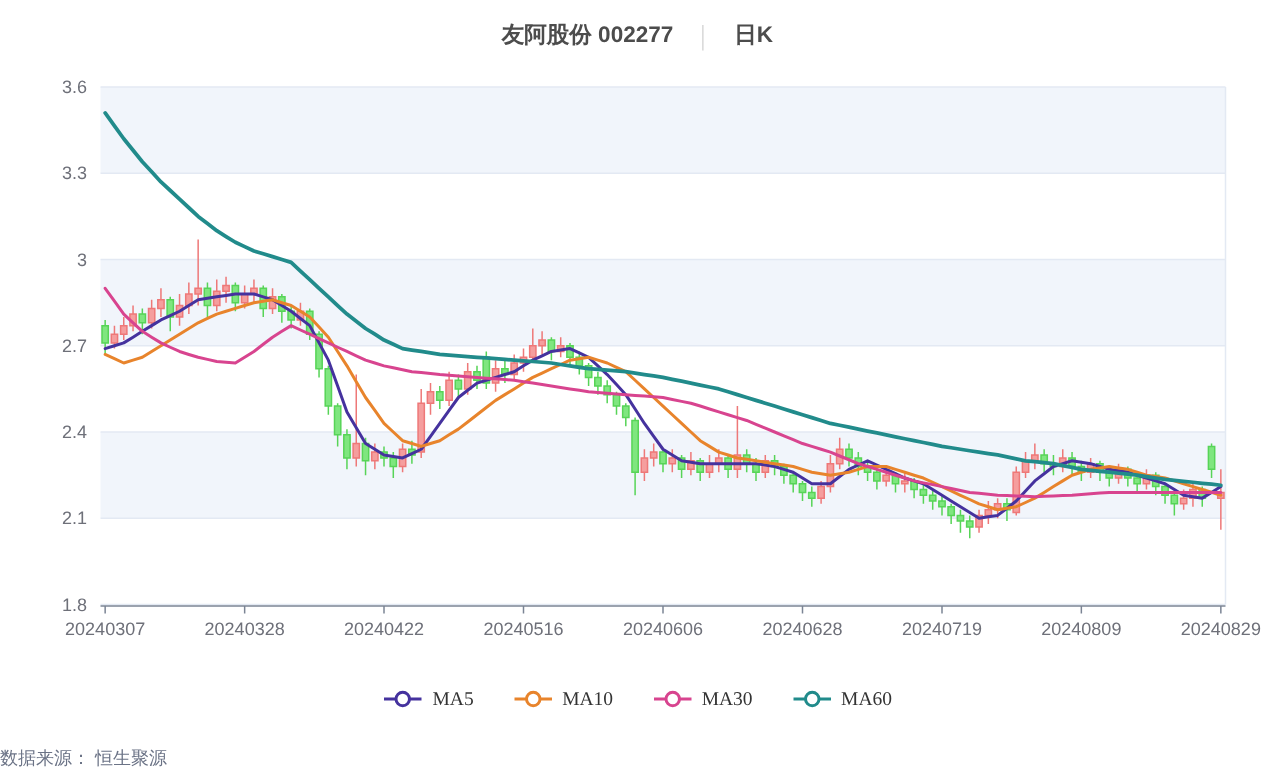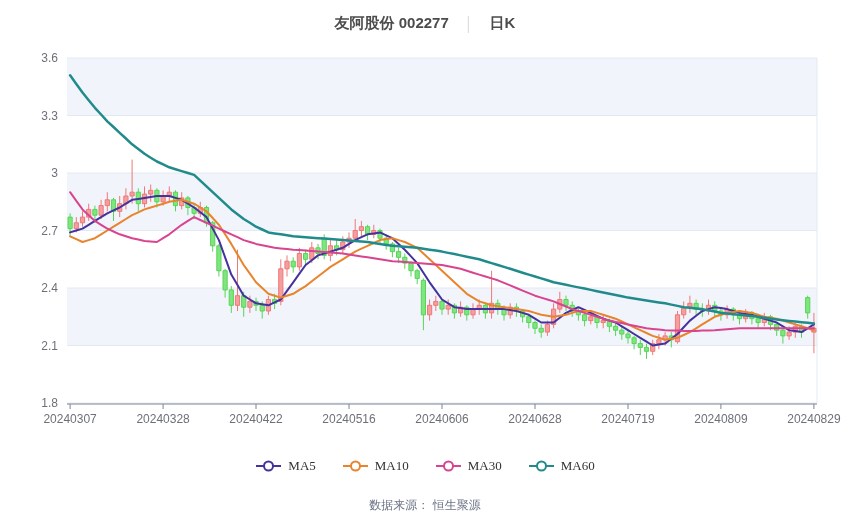--- a/index.html
+++ b/index.html
@@ -6,21 +6,21 @@
   .page{position:relative;width:850px;height:517px;background:#ffffff;overflow:hidden;
         font-family:"Liberation Sans","DejaVu Sans",sans-serif;}
   .title-row{position:absolute;top:14px;left:0;width:100%;display:flex;
              justify-content:center;align-items:center;font-size:15px;font-weight:bold;color:#4c4c4c;}
   .title-sep{color:#d8d8d8;font-weight:normal;margin:0 16px;font-size:14px;}
   #chart{position:absolute;left:0;top:0;}
   .legend-row{position:absolute;top:458px;left:0;width:100%;display:flex;
               justify-content:center;align-items:center;gap:26px;font-family:Liberation Serif, serif;}
   .legend-item{display:flex;align-items:center;gap:6px;cursor:pointer;}
   .legend-label{font-size:13px;color:#333333;}
-  .source-row{position:absolute;top:497px;left:0;width:100%;text-align:center;
+  .source-row{position:absolute;top:497px;left:0;width:100%;text-align:left;
               font-size:12px;color:#6b7386;}
 </style>
 </head>
 <body>
 
 <div class="page">
   <div class="title-row">
     <span>友阿股份 002277</span>
     <span class="title-sep">│</span>
     <span>日K</span>

